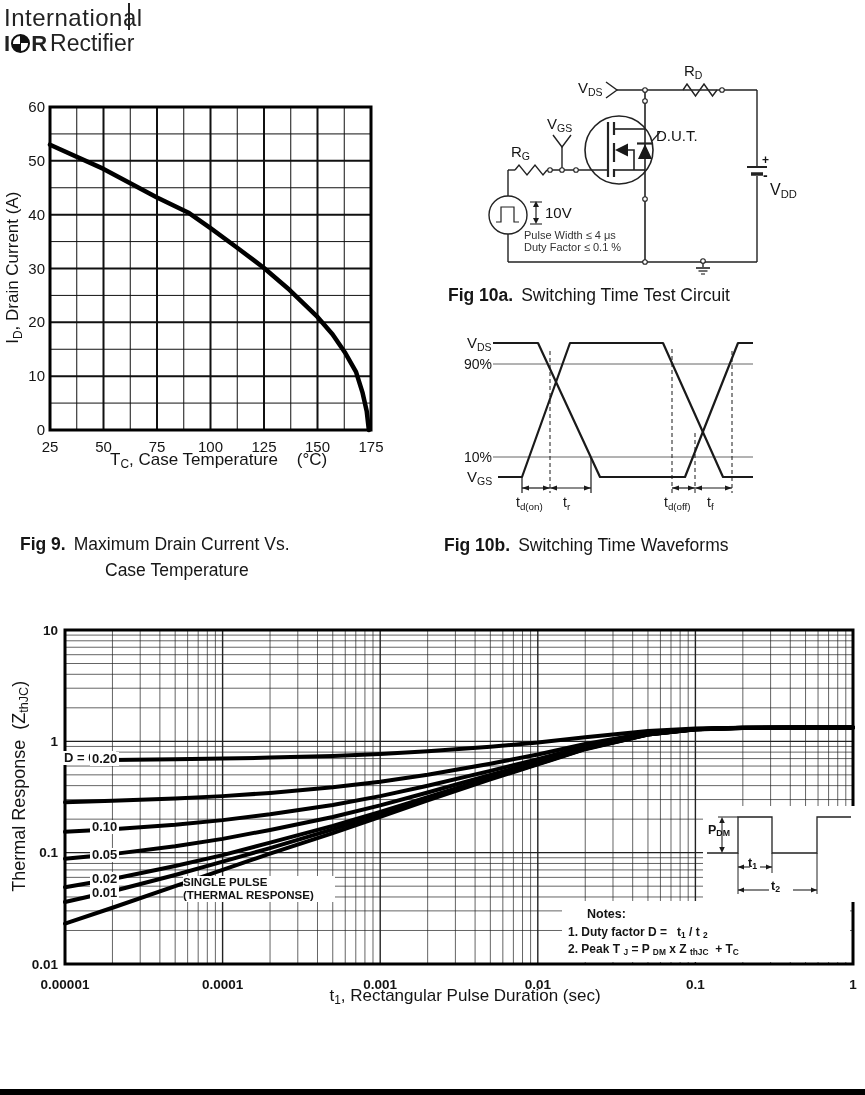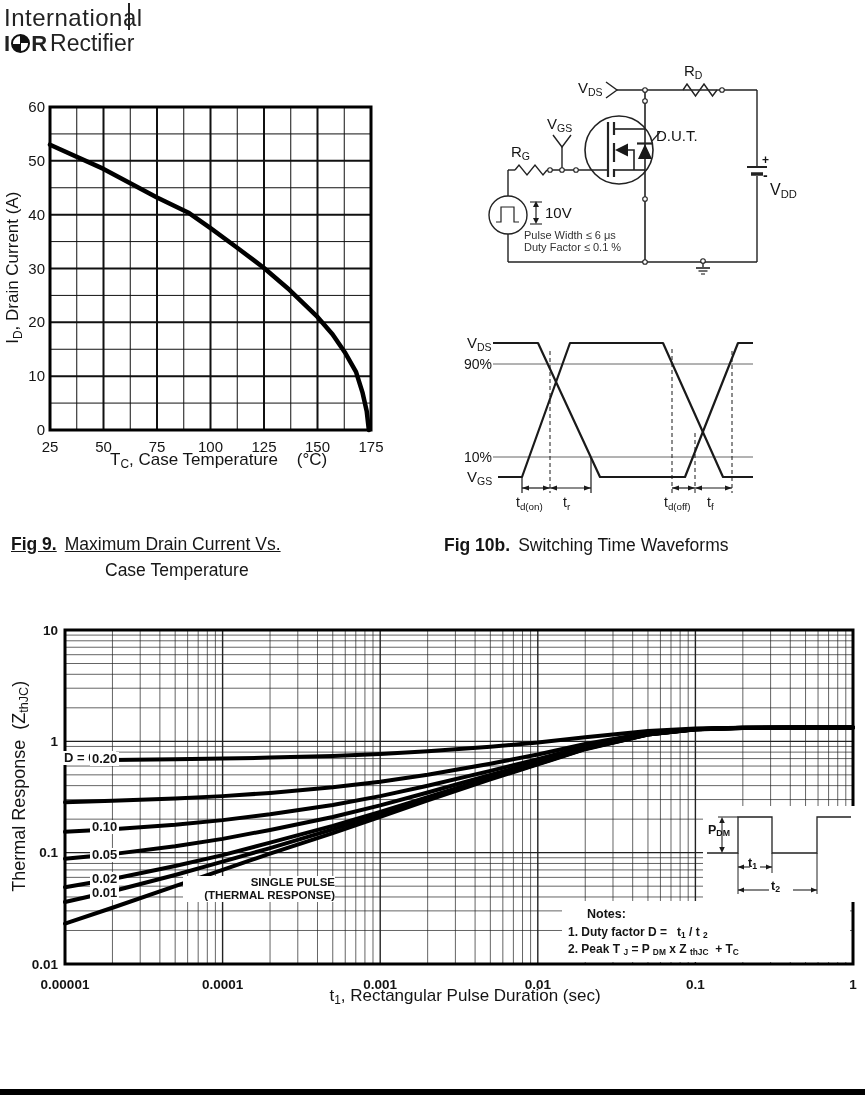--- a/index.html
+++ b/index.html
@@ -87,21 +87,21 @@
           <text x="45" y="237.33333333333331" font-size="15" text-anchor="end" font-family="&quot;Liberation Sans&quot;, sans-serif" fill="#141414" font-weight="normal">20</text>
           <text x="45" y="183.5" font-size="15" text-anchor="end" font-family="&quot;Liberation Sans&quot;, sans-serif" fill="#141414" font-weight="normal">30</text>
           <text x="45" y="129.66666666666666" font-size="15" text-anchor="end" font-family="&quot;Liberation Sans&quot;, sans-serif" fill="#141414" font-weight="normal">40</text>
           <text x="45" y="75.83333333333331" font-size="15" text-anchor="end" font-family="&quot;Liberation Sans&quot;, sans-serif" fill="#141414" font-weight="normal">50</text>
           <text x="45" y="22" font-size="15" text-anchor="end" font-family="&quot;Liberation Sans&quot;, sans-serif" fill="#141414" font-weight="normal">60</text>
         </g>
       </svg>
     </div>
   <div class="abs rich rot" style="left:-76px;top:257px;width:180px;font-size:17px;"><span>I</span><span class="sub">D</span><span>, Drain Current (A)</span></div>
   <div class="abs rich" style="left:110px;top:450px;font-size:17px;"><span>T</span><span class="sub">C</span><span>, Case Temperature    (°C)</span></div>
-  <div class="abs cap" style="left:11px;top:534px;text-decoration:underline;">
+  <div class="abs cap" style="left:20px;top:534px;">
     <b>Fig 9.</b><span>Maximum Drain Current Vs.</span>
   </div>
   <div class="abs cap" style="left:105px;top:560px;">Case Temperature</div>
 
   <svg class="abs" style="left:440px;top:55px;" width="425" height="240">
     <g stroke="#222" stroke-width="1.4" fill="none">
 
       <polyline points="166,27 177,35 166,43"></polyline>
 
       <path d="M177 35 H317"></path>
@@ -163,25 +163,28 @@
       <circle cx="136" cy="115" r="2.3"></circle>
       <circle cx="263" cy="206" r="2.3"></circle>
     </g>
   </svg>
   <div class="abs rich lab15" style="left:578px;top:79px;"><span>V</span><span class="sub">DS</span></div>
   <div class="abs rich lab15" style="left:684px;top:62px;"><span>R</span><span class="sub">D</span></div>
   <div class="abs rich lab15" style="left:547px;top:115px;"><span>V</span><span class="sub">GS</span></div>
   <div class="abs rich lab15" style="left:511px;top:143px;"><span>R</span><span class="sub">G</span></div>
   <div class="abs rich lab15" style="left:656px;top:127px;"><span>D.U.T.</span></div>
   <div class="abs rich lab15" style="left:545px;top:204px;"><span>10V</span></div>
-  <div class="abs rich lab11" style="left:524px;top:229px;"><span>Pulse Width ≤ 6 μs</span></div>
+  <div class="abs rich lab11" style="left:524px;top:229px;"><span>Pulse Width ≤ 4 μs</span></div>
   <div class="abs rich lab11" style="left:524px;top:241px;"><span>Duty Factor ≤ 0.1 %</span></div>
   <div class="abs" style="left:762px;top:153px;font-size:12px;font-weight:bold;">+</div>
   <div class="abs" style="left:763px;top:167px;font-size:14px;font-weight:bold;">-</div>
   <div class="abs rich" style="left:770px;top:161px;font-size:16px;margin-top:20px;"><span>V</span><span class="sub">DD</span></div>
+  <div class="abs cap" style="left:448px;top:285px;">
+    <b>Fig 10a.</b><span>Switching Time Test Circuit</span>
+  </div>
 
   <svg class="abs" style="left:440px;top:325px;" width="425" height="190">
     <g stroke="#555" stroke-width="0.9" fill="none">
       <path d="M53 39 H313"></path>
       <path d="M53 132 H313"></path>
     </g>
     <g stroke="#1a1a1a" stroke-width="2.2" fill="none" stroke-linejoin="round">
       <path d="M53 18 H98 L160 152 H245 L298 18 H313"></path>
       <path d="M58 152 H82 L130 18 H223 L283 152 H313"></path>
     </g>
@@ -325,21 +328,21 @@
   <div class="abs rich rot" style="left:-110px;top:775px;width:260px;font-size:18px;"><span>Thermal Response  (Z</span><span class="sub">thJC</span><span>)</span></div>
   <div class="abs rich" style="left:300px;top:986px;width:330px;font-size:17px;text-align:center;"><span>t</span><span class="sub">1</span><span>, Rectangular Pulse Duration (sec)</span></div>
 
   <div class="abs dlab" style="left:62px;top:751px;">D = 0.69</div>
   <div class="abs dlab" style="left:90px;top:752px;text-align:right;">0.20</div>
   <div class="abs dlab" style="left:90px;top:820px;">0.10</div>
   <div class="abs dlab" style="left:90px;top:848px;">0.05</div>
   <div class="abs dlab" style="left:90px;top:872px;">0.02</div>
   <div class="abs dlab" style="left:90px;top:886px;">0.01</div>
 
-  <div class="abs whitebox" style="left:183px;top:876px;width:152px;text-align:right;font-size:11.5px;font-weight:bold;line-height:13px;">
+  <div class="abs whitebox" style="left:183px;top:876px;width:152px;text-align:left;font-size:11.5px;font-weight:bold;line-height:13px;">
     <div>SINGLE PULSE</div>
     <div>(THERMAL RESPONSE)</div>
   </div>
 
   <div class="abs whitebox" style="left:562px;top:901px;width:288px;height:61px;font-size:12px;font-weight:bold;">
     <div class="abs" style="left:14px;top:6px;font-size:12.5px;margin-left:11px;">Notes:</div>
     <div class="abs rich" style="left:6px;top:24px;"><span>1. Duty factor D =   </span><span>t</span><span class="sub">1</span><span> / t </span><span class="sub">2</span></div>
     <div class="abs rich" style="left:6px;top:41px;"><span>2. Peak T </span><span class="sub">J</span><span> = P </span><span class="sub">DM</span><span> x Z </span><span class="sub">thJC</span><span>  + T</span><span class="sub">C</span></div>
   </div>
 

